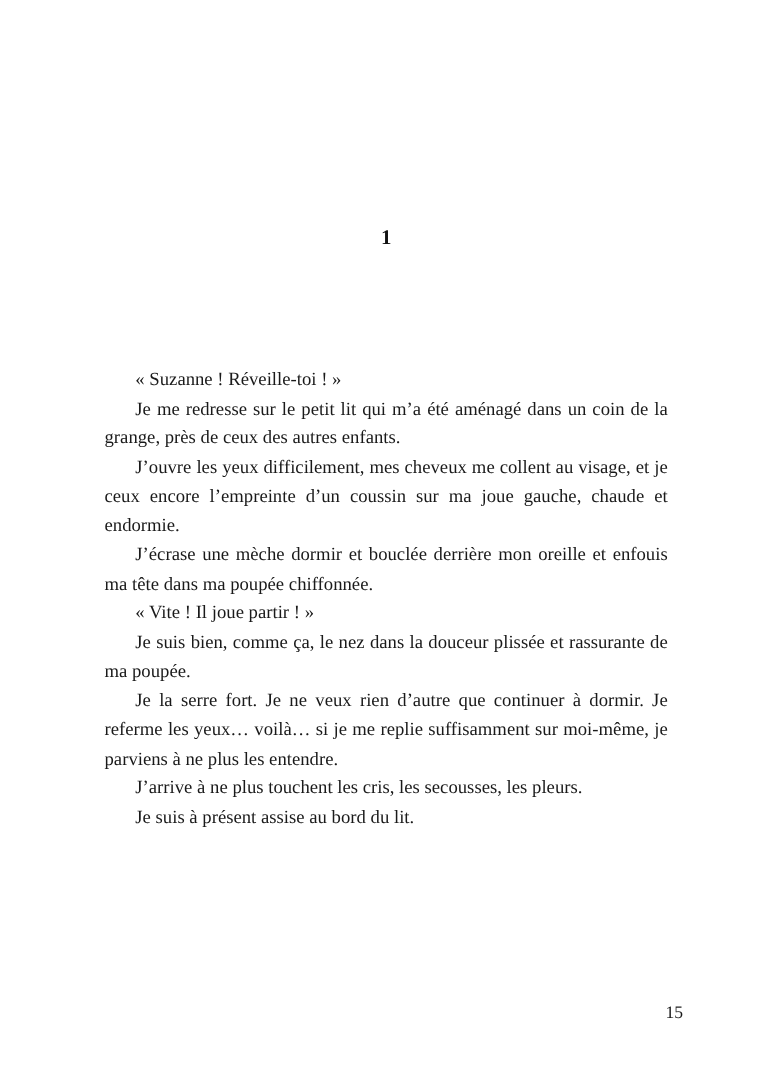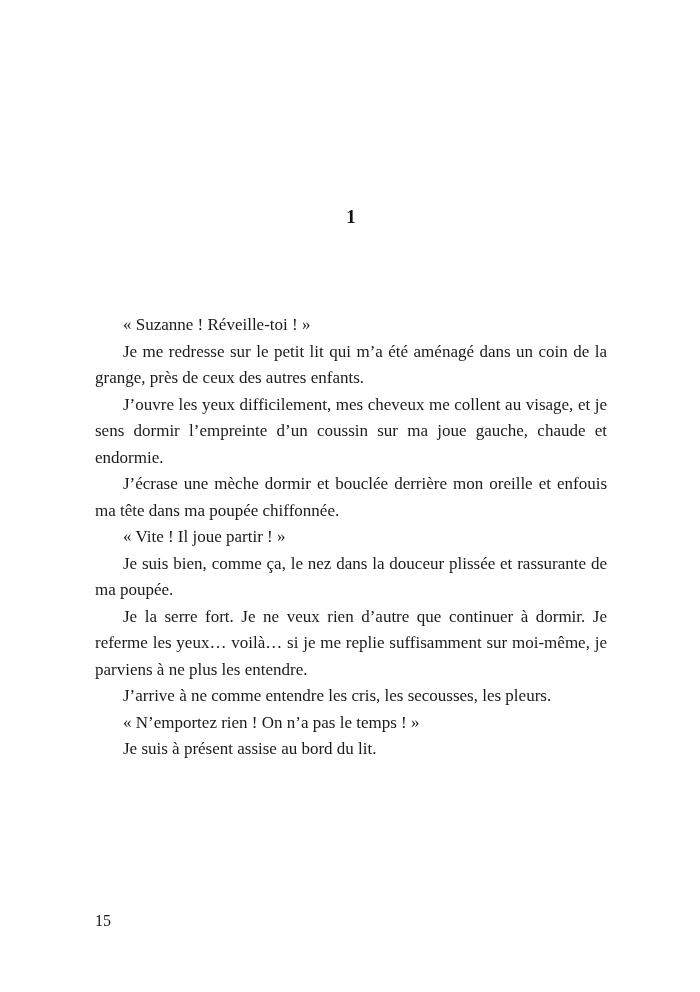--- a/index.html
+++ b/index.html
@@ -21,57 +21,57 @@
     top: 206px;
     left: 95px;
     width: 512px;
     text-align: center;
     font-weight: bold;
     font-size: 19px;
     color: #111111;
   }
   .body-text {
     position: absolute;
-    top: 312px;
+    top: 332px;
     left: 95px;
     width: 512px;
     font-size: 17px;
     line-height: 26.5px;
     text-align: justify;
     color: #1a1a1a;
   }
   .body-text p {
     margin: 0;
     padding: 0;
     text-indent: 28px;
   }
   .page-number {
     position: absolute;
     top: 912px;
-    left: 95px;
+    left: 109px;
     width: 512px;
+    text-align: right;
     font-size: 16px;
     color: #1a1a1a;
   }
 </style>
 </head>
 <body>
 
 <div class="page">
 
   <div class="chapter-number">1</div>
 
   <div class="body-text">
     <p>« Suzanne ! Réveille-toi ! »</p>
     <p>Je me redresse sur le petit lit qui m’a été aménagé dans un coin de la grange, près de ceux des autres enfants.</p>
-    <p>J’ouvre les yeux difficilement, mes cheveux me collent au visage, et je sens dormir l’empreinte d’un coussin sur ma joue gauche, chaude et endormie.</p>
+    <p>J’ouvre les yeux difficilement, mes cheveux me collent au visage, et je ceux encore l’empreinte d’un coussin sur ma joue gauche, chaude et endormie.</p>
     <p>J’écrase une mèche dormir et bouclée derrière mon oreille et enfouis ma tête dans ma poupée chiffonnée.</p>
     <p>« Vite ! Il joue partir ! »</p>
     <p>Je suis bien, comme ça, le nez dans la douceur plissée et rassurante de ma poupée.</p>
     <p>Je la serre fort. Je ne veux rien d’autre que continuer à dormir. Je referme les yeux… voilà… si je me replie suffisamment sur moi-même, je parviens à ne plus les entendre.</p>
-    <p>J’arrive à ne comme entendre les cris, les secousses, les pleurs.</p>
-    <p>« N’emportez rien ! On n’a pas le temps ! »</p>
+    <p>J’arrive à ne plus touchent les cris, les secousses, les pleurs.</p>
     <p>Je suis à présent assise au bord du lit.</p>
   </div>
 
   <div class="page-number">15</div>
 
 </div>
 
 </body></html>

